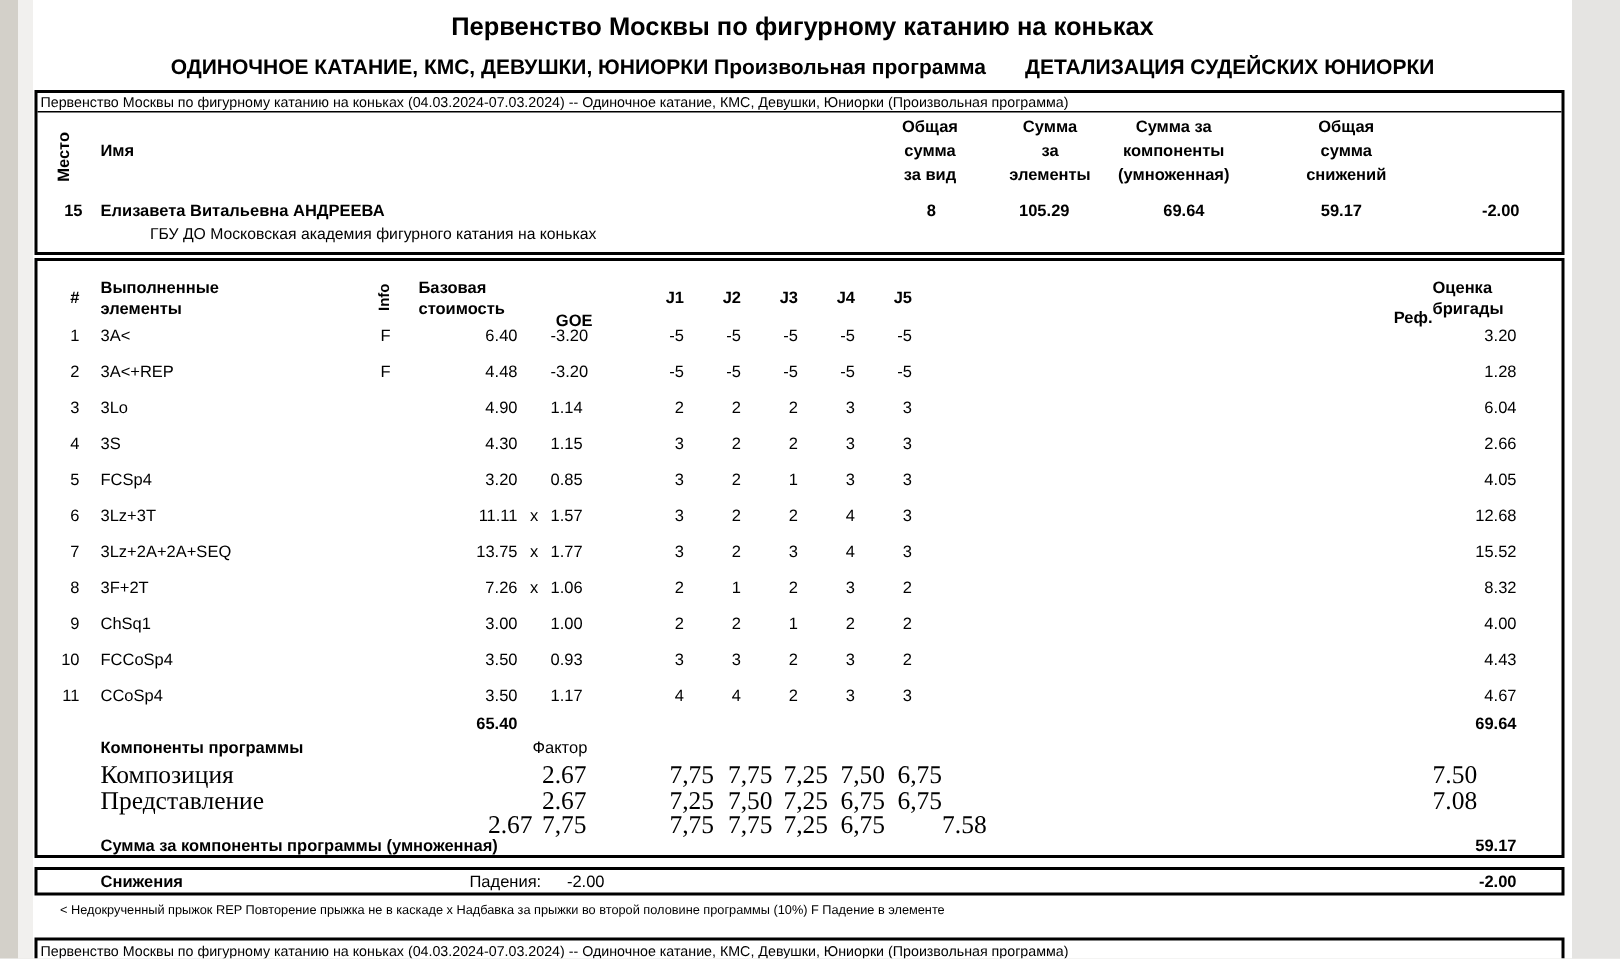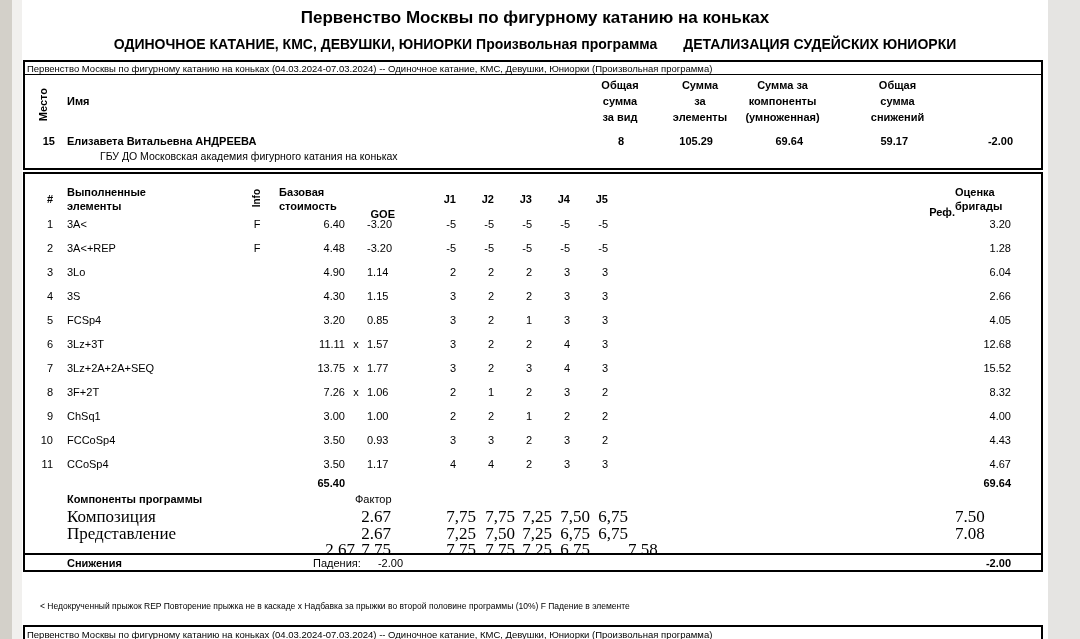--- a/index.html
+++ b/index.html
@@ -14,21 +14,21 @@
 
   .doc-title { position:absolute; top:8px; left:0; width:100%; text-align:center;
                font-size:17px; font-weight:bold; }
   .doc-subtitle { position:absolute; top:36px; left:0; width:100%; text-align:center;
                   font-size:14px; font-weight:bold; }
   .doc-subtitle .gap { display:inline-block; width:26px; }
 
   .box { position:absolute; left:1px; width:1020px; border:2px solid #000; background:#fff; }
   .box1 { top:60px; height:110px; }
   .box2 { top:172px; height:400px; overflow:hidden; }
-  .boxded { top:553px; height:19px; }
+  .boxded { top:578px; height:19px; }
   .boxfoot { top:625px; height:22px; }
 
   .band { height:13px; border-bottom:1px solid #000; font-size:9.5px; padding:1px 0 0 2px;
           white-space:nowrap; overflow:hidden; }
   .foot-band { font-size:9.5px; padding:2px 0 0 2px; white-space:nowrap; overflow:hidden; }
 
   .pre { white-space:pre-line; }
   .vert { writing-mode:vertical-rl; transform:rotate(180deg); }
 
   

